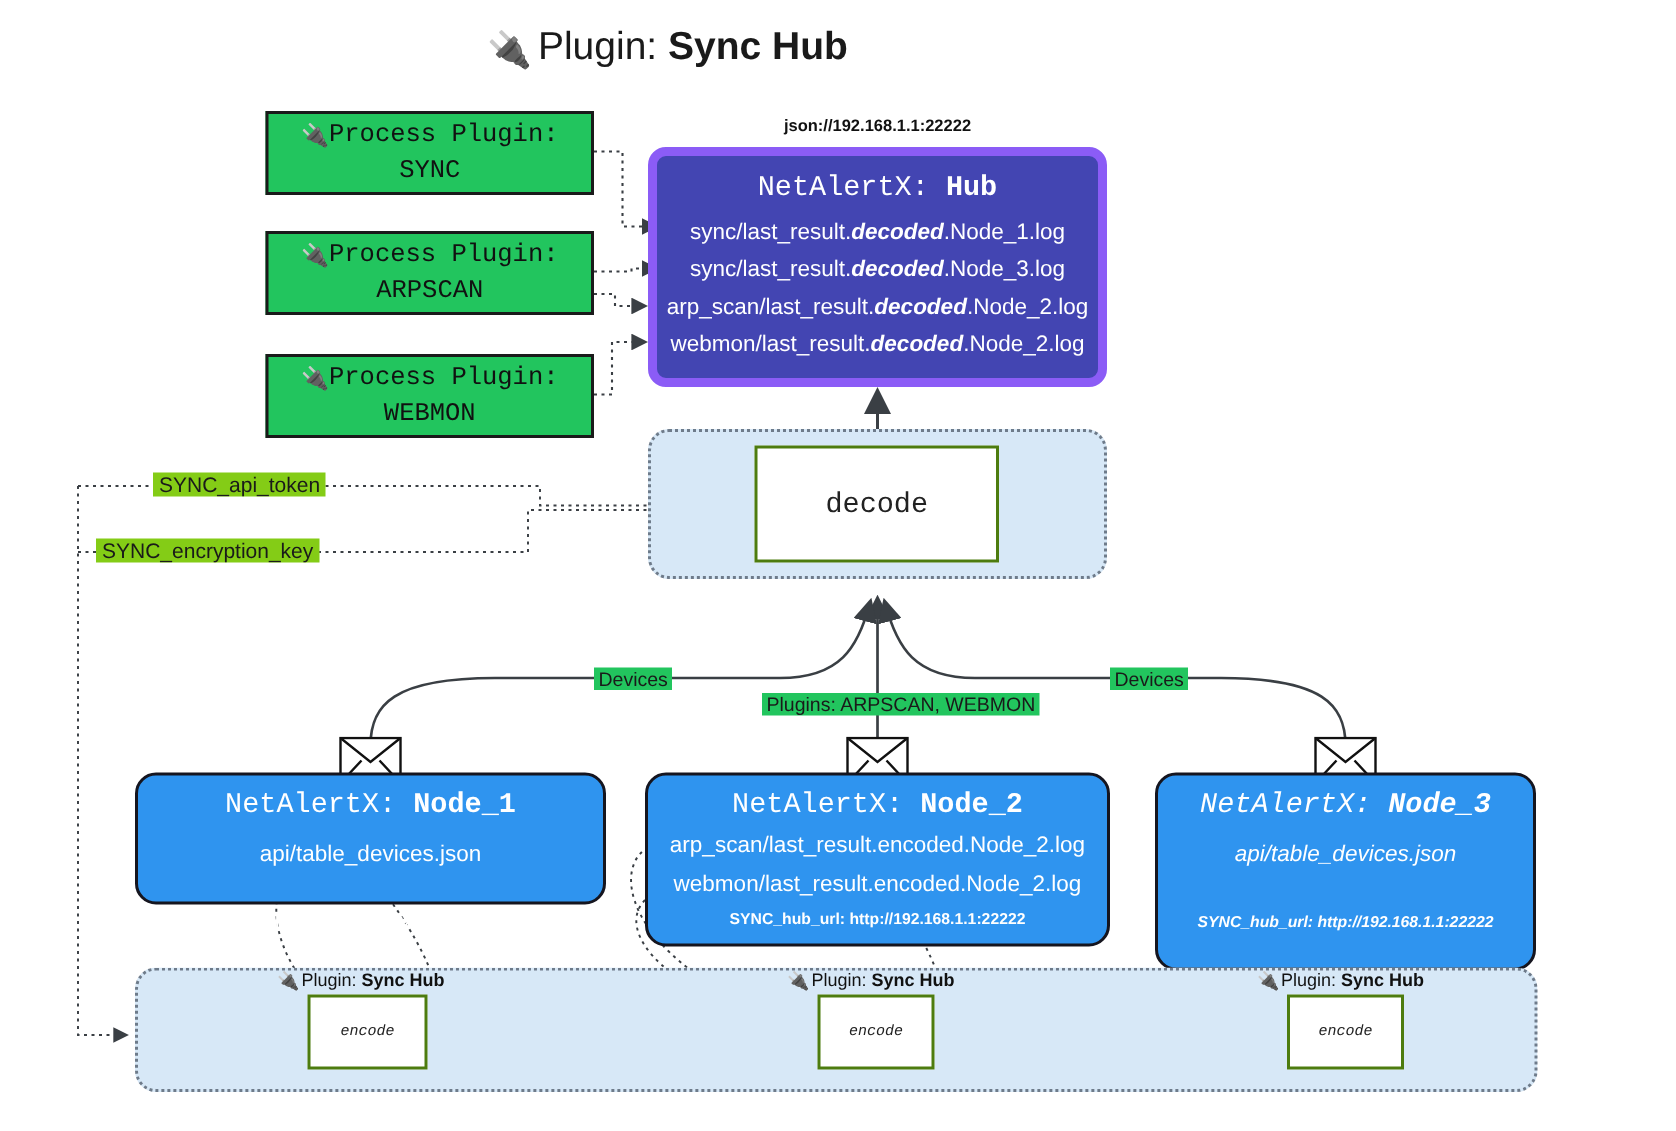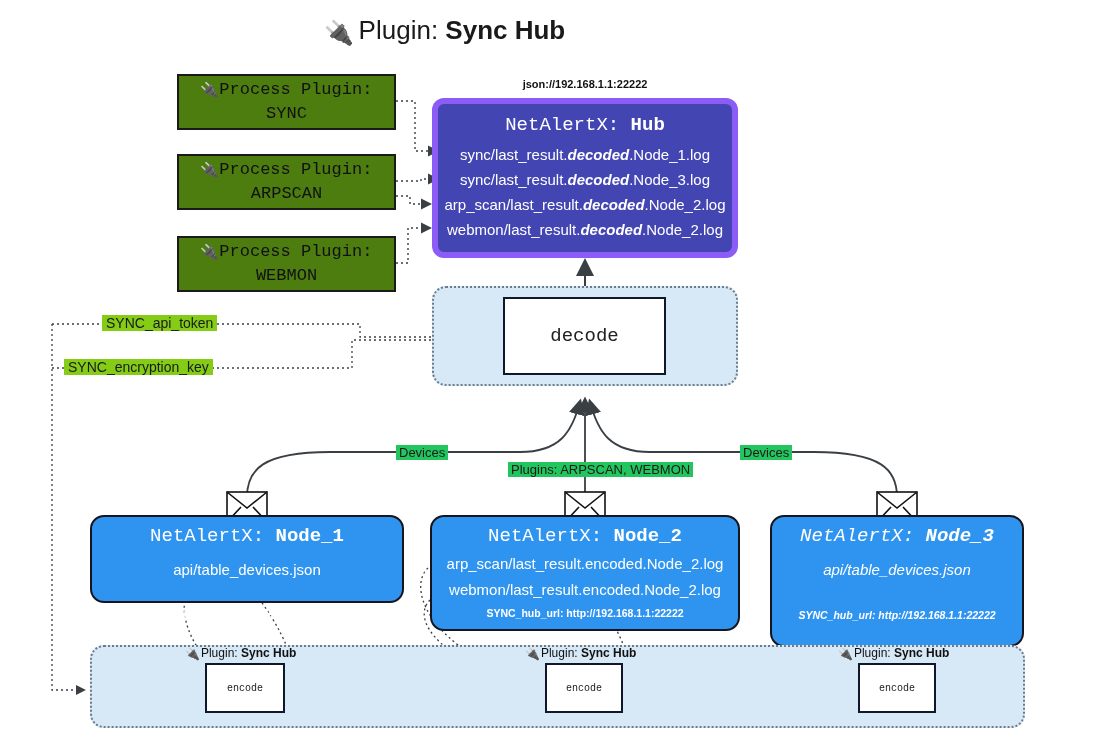--- a/index.html
+++ b/index.html
@@ -10,21 +10,21 @@
 
   .abs{position:absolute;box-sizing:border-box;}
 
   
   #title{left:0;top:14px;width:890px;text-align:center;font-size:26px;line-height:32px;}
   #title .plug{font-size:24px;vertical-align:-2px;margin-right:4px;}
   #title .t-light{font-weight:400;}
   #title .t-bold{font-weight:700;}
 
   
-  .procbox{border:2px solid #1a1a1a;background:#4d7c0f;
+  .procbox{border:2px solid #1a1a1a;background:#22c55e;
            font-family:"Liberation Mono","DejaVu Sans Mono",monospace;
            font-size:17px;line-height:24px;color:#111;
            display:flex;flex-direction:column;align-items:center;justify-content:center;}
   .procbox .l1{white-space:nowrap;}
   .procbox .l2{white-space:nowrap;}
   .procbox .plug{font-family:"DejaVu Sans",sans-serif;font-size:15px;vertical-align:-1px;}
 
   
   #huburl{font-size:11px;font-weight:600;color:#111;text-align:center;}
   #hub{background:#4345b2;border:6px solid #8b5cf6;border-radius:12px;color:#ffffff;
@@ -33,25 +33,25 @@
                  font-size:19px;text-align:center;margin-bottom:6px;}
   #hub .hubtitle b{font-weight:700;}
   #hub .loglist{padding:0 4px;}
   #hub .logline{font-size:15px;line-height:25px;text-align:center;white-space:nowrap;}
   #hub .logline b{font-weight:700;font-style:italic;}
 
   
   .lane{background:#d7e8f7;border:2px dotted #6e7b8a;border-radius:14px;}
 
   
-  .wbox{background:#ffffff;border:2px solid #0f172a;
+  .wbox{background:#ffffff;border:2px solid #4d7c0f;
         display:flex;align-items:center;justify-content:center;
         font-family:"Liberation Mono","DejaVu Sans Mono",monospace;color:#222;}
   #decodebox{font-size:19px;}
-  .encodebox{font-size:10px;}
+  .encodebox{font-size:10px;font-style:italic;}
 
   
   .node{background:#2f94ef;border:2px solid #15151f;border-radius:14px;color:#ffffff;
         padding-top:8px;}
   .node .ntitle{font-family:"Liberation Mono","DejaVu Sans Mono",monospace;
                 font-size:19px;text-align:center;margin-bottom:4px;}
   .node .ntitle b{font-weight:700;}
   .node .nline{font-size:15px;line-height:26px;text-align:center;white-space:nowrap;}
   .node .nfoot{font-size:10.5px;font-weight:600;text-align:center;white-space:nowrap;}
 

